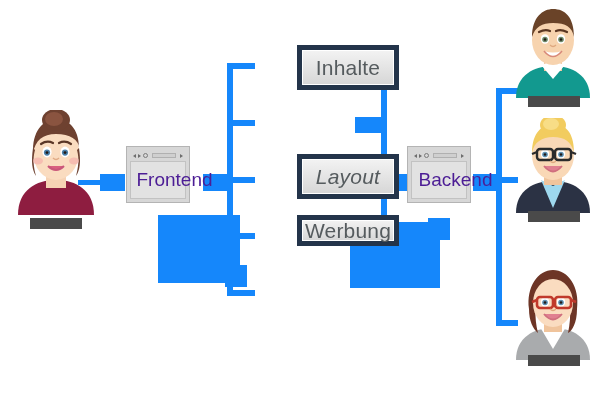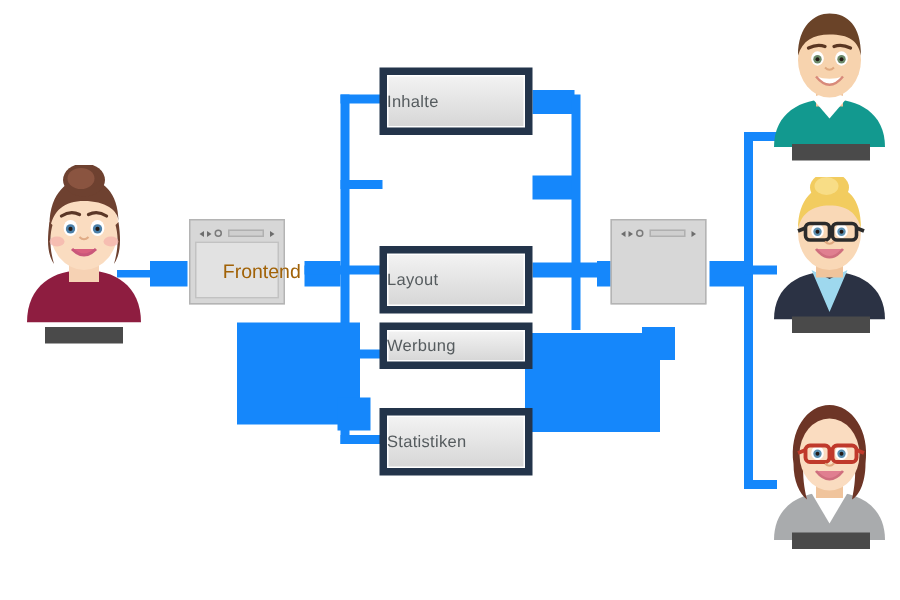--- a/index.html
+++ b/index.html
@@ -13,25 +13,26 @@
 
   
   .conn{position:absolute;background:#1587fb;}
 
   
   .module{
     position:absolute;
     box-sizing:border-box;
     border:5px solid #23344a;
     background:linear-gradient(180deg,#f3f3f3 0%,#e3e3e3 55%,#d6d6d6 100%);
-    display:flex;align-items:center;justify-content:flex-start;
+    display:flex;align-items:center;justify-content:center;
     color:#555b5e;
-    font-size:11px;
+    font-size:21px;
     letter-spacing:.2px;
     box-shadow:inset 0 0 0 1px #ffffff;
+    margin-left:44px;
   }
 
   
   .winbox{
     position:absolute;
     box-sizing:border-box;
     border:1px solid #b4b4b4;
     background:#d7d7d7;
     padding:3px;
     display:flex;flex-direction:column;
@@ -44,21 +45,21 @@
     box-sizing:border-box;
   }
   .wcirc{width:5px;height:5px;border:1px solid #7a7a7a;border-radius:50%;box-sizing:border-box;}
   .wurl{flex:1;height:5px;background:#cfcfcf;border:1px solid #b0b0b0;box-sizing:border-box;margin:0 2px;}
   .warrow{width:0;height:0;border-left:3px solid #6d6d6d;border-top:2px solid transparent;border-bottom:2px solid transparent;}
   .winbody{
     flex:1;
     border:1px solid #c2c2c2;
     background:#e2e2e2;
     display:flex;align-items:center;justify-content:center;
-    color:#a16207;font-size:13px;padding-left:33px;
+    color:#4c1d95;font-size:19px;padding-left:33px;
   }
 
   
   .avatar{position:absolute;}
   .namebar{position:absolute;background:#4a4a4a;}
 </style>
 </head>
 <body>
 
 <div id="stage">
@@ -92,28 +93,25 @@
   <div class="conn" style="left:473px;top:174px;width:26px;height:17px;"></div>
 
   <div class="conn" style="left:496px;top:88px;width:6px;height:238px;"></div>
   <div class="conn" style="left:496px;top:88px;width:22px;height:6px;"></div>
   <div class="conn" style="left:496px;top:177px;width:22px;height:6px;"></div>
   <div class="conn" style="left:496px;top:320px;width:22px;height:6px;"></div>
 
   <div class="module" style="left:253px;top:45px;width:102px;height:45px;">
     <span>Inhalte</span>
   </div>
-  <div class="module" style="left:253px;top:164px;width:102px;height:45px;">
+  <div class="module" style="left:253px;top:154px;width:102px;height:45px;font-style:italic;">
     <span>Layout</span>
   </div>
   <div class="module" style="left:253px;top:215px;width:102px;height:31px;">
     <span>Werbung</span>
-  </div>
-  <div class="module" style="left:253px;top:272px;width:102px;height:45px;">
-    <span>Statistiken</span>
   </div>
 
   <div class="winbox" style="left:126px;top:146px;width:64px;height:57px;">
     <div class="winbar">
       <span class="warrow" style="transform:rotate(180deg);"></span>
       <span class="warrow"></span>
       <span class="wcirc"></span>
       <span class="wurl"></span>
       <span class="warrow"></span>
     </div>
@@ -122,20 +120,23 @@
     </div>
   </div>
 
   <div class="winbox" style="left:407px;top:146px;width:64px;height:57px;">
     <div class="winbar">
       <span class="warrow" style="transform:rotate(180deg);"></span>
       <span class="warrow"></span>
       <span class="wcirc"></span>
       <span class="wurl"></span>
       <span class="warrow"></span>
+    </div>
+    <div class="winbody">
+      <span>Backend</span>
     </div>
   </div>
 
   <div class="avatar" style="left:10px;top:110px;width:92px;height:105px;">
     <svg width="92" height="105" viewBox="0 0 92 105">
       <path d="M8 105 C8 80 26 70 46 70 C66 70 84 80 84 105 Z" fill="#8e1d40"></path>
       <path d="M36 64 h20 v14 h-20 Z" fill="#f6d2b4"></path>
       <ellipse cx="46" cy="42" rx="23" ry="28" fill="#fadcc0"></ellipse>
       <path d="M23 40 C23 18 36 9 46 9 C58 9 69 18 69 38 C69 30 60 24 46 24 C33 24 25 30 23 44 Z" fill="#6e4130"></path>
       <ellipse cx="46" cy="10" rx="14" ry="11" fill="#6e4130"></ellipse>

